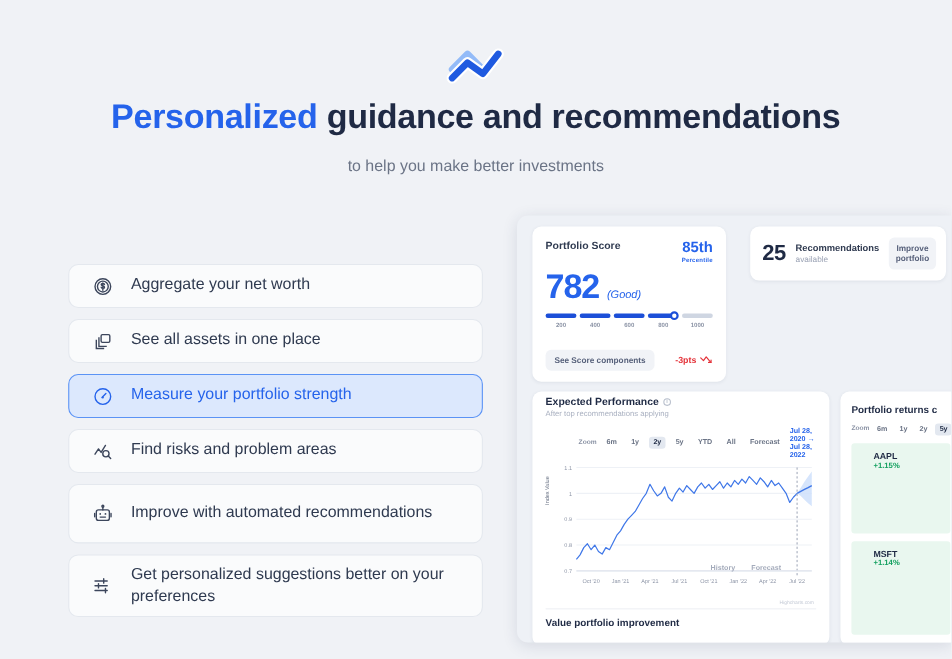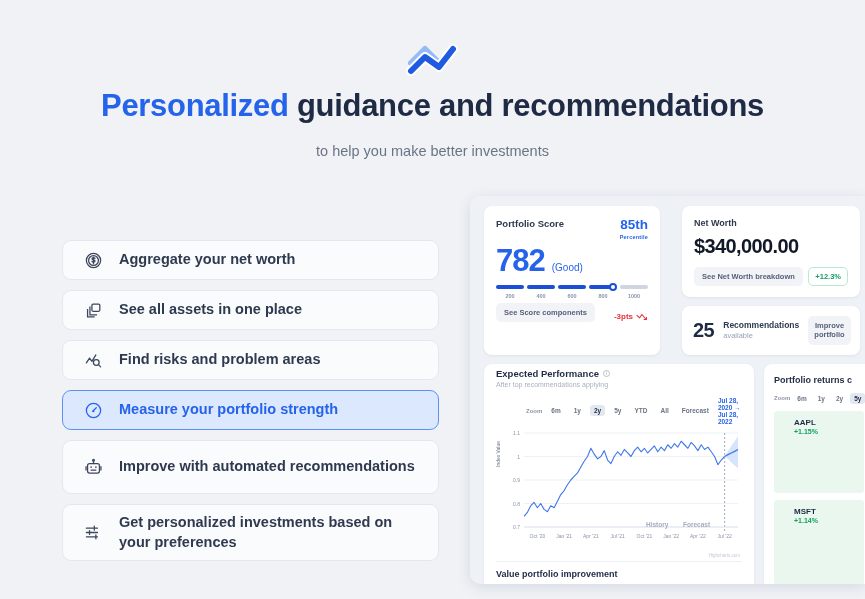--- a/index.html
+++ b/index.html
@@ -28,21 +28,21 @@
   
   .features { position: absolute; left: 62px; top: 240px; width: 377px; }
   .feature {
     display: flex; align-items: center; gap: 14px;
     background: #fafbfc; border: 1px solid #e4e8ee;
     border-radius: 9px; padding: 0 18px;
     min-height: 40px; margin-bottom: 10px;
   }
   .feature.two-line { min-height: 54px; padding-top: 8px; padding-bottom: 8px; }
   .feature .ficon { width: 24px; height: 24px; flex: 0 0 24px; display: flex; align-items: center; justify-content: center; color: #3c465c; }
-  .feature .flabel { font-size: 14.5px; font-weight: bold; color: #2f3a50; line-height: 1.35; }
+  .feature .flabel { font-size: 14.5px; font-weight: normal; color: #2f3a50; line-height: 1.35; }
   .feature.active { background: #dce8fd; border: 1.5px solid #5b93f5; }
   .feature.active .flabel { color: #2563eb; }
   .feature.active .ficon { color: #2563eb; }
 
   
   .dash {
     position: absolute; left: 470px; top: 196px;
     width: 395px; height: 388px;
     background: #eef1f6;
     border-radius: 10px 0 0 10px;
@@ -58,28 +58,28 @@
 
   
   .score-card { width: 176px; padding: 12px 12px 10px; }
   .score-head { display: flex; justify-content: space-between; align-items: flex-start; }
   .score-title { font-size: 9.5px; color: #2f3a50; font-weight: bold; }
   .pct-box { text-align: right; }
   .pct-num { font-size: 13.5px; font-weight: bold; color: #2563eb; line-height: 1; }
   .pct-lbl { font-size: 5.5px; font-weight: bold; color: #2563eb; letter-spacing: .2px; margin-top: 2px; }
   .score-num-row { display: flex; align-items: baseline; gap: 7px; margin-top: 5px; }
   .score-num { font-size: 31px; font-weight: bold; color: #2563eb; line-height: 1; letter-spacing: -1px; }
-  .score-good { font-size: 10px; color: #2563eb; }
+  .score-good { font-size: 10px; color: #2563eb; font-style: italic; }
   .bar-wrap { margin-top: 7px; position: relative; height: 9px; }
   .bar-seg { position: absolute; top: 2.5px; height: 3.5px; border-radius: 2px; background: #1c4fd8; }
   .bar-seg.off { background: #cfd6e2; }
   .bar-knob { position: absolute; top: 0px; left: 113px; width: 8px; height: 8px; border-radius: 50%; background: #fff; border: 2px solid #1c4fd8; }
   .bar-ticks { position: relative; height: 10px; margin-top: 1px; }
   .bar-ticks span { position: absolute; font-size: 5.5px; color: #8b93a5; transform: translateX(-50%); font-weight: bold; }
-  .score-foot { display: flex; justify-content: space-between; align-items: flex-end; }
+  .score-foot { display: flex; justify-content: space-between; align-items: center; margin-top: 15px; }
   .pill-btn {
     background: #f1f3f7; border-radius: 5px; border: none;
     font-size: 7.5px; color: #56607a; padding: 5px 8px; font-weight: bold;
     font-family: inherit;
   }
   .pts-badge { display: flex; align-items: center; gap: 3px; font-size: 8px; font-weight: bold; color: #e4333a; }
 
   
   .nw-col { display: flex; flex-direction: column; gap: 9px; width: 178px; }
   .nw-card { padding: 12px 12px 11px; }
@@ -158,40 +158,40 @@
       <span class="ficon">
         <svg width="19" height="19" viewBox="0 0 24 24" fill="none" stroke="currentColor" stroke-width="1.6">
           <rect x="10" y="4" width="10" height="9" rx="1.5"></rect>
           <path d="M7.5 7v10.5h9"></path>
             <path d="M4.5 10v10h9"></path>
         </svg>
       </span>
       <span class="flabel">See all assets in one place</span>
     </div>
 
+    <div class="feature active">
+      <span class="ficon">
+        <svg width="19" height="19" viewBox="0 0 24 24" fill="none" stroke="currentColor" stroke-width="1.6">
+          <circle cx="12" cy="12" r="9"></circle>
+          <path d="M15.5 8.5 11 13" stroke-linecap="round"></path>
+          <circle cx="12" cy="13" r="1.2" fill="currentColor" stroke="none"></circle>
+        </svg>
+      </span>
+      <span class="flabel">Measure your portfolio strength</span>
+    </div>
+
     <div class="feature">
       <span class="ficon">
         <svg width="19" height="19" viewBox="0 0 24 24" fill="none" stroke="currentColor" stroke-width="1.6">
           <polyline points="3,15 7,9 10,13 15,5" stroke-linecap="round" stroke-linejoin="round"></polyline>
           <circle cx="15.5" cy="14.5" r="3.6"></circle>
             <path d="M18.2 17.2 21 20" stroke-linecap="round"></path>
         </svg>
       </span>
       <span class="flabel">Find risks and problem areas</span>
-    </div>
-
-    <div class="feature active">
-      <span class="ficon">
-        <svg width="19" height="19" viewBox="0 0 24 24" fill="none" stroke="currentColor" stroke-width="1.6">
-          <circle cx="12" cy="12" r="9"></circle>
-          <path d="M15.5 8.5 11 13" stroke-linecap="round"></path>
-          <circle cx="12" cy="13" r="1.2" fill="currentColor" stroke="none"></circle>
-        </svg>
-      </span>
-      <span class="flabel">Measure your portfolio strength</span>
     </div>
 
     <div class="feature two-line">
       <span class="ficon">
         <svg width="19" height="19" viewBox="0 0 24 24" fill="none" stroke="currentColor" stroke-width="1.6">
           <rect x="4.5" y="7" width="15" height="12" rx="2.5"></rect>
           <path d="M12 3.5V7" stroke-linecap="round"></path>
             <circle cx="12" cy="2.8" r="1.1"></circle>
           <circle cx="9" cy="11.6" r="1.05" fill="currentColor" stroke="none"></circle>
           <circle cx="15" cy="11.6" r="1.05" fill="currentColor" stroke="none"></circle>
@@ -202,21 +202,21 @@
       <span class="flabel">Improve with automated recommendations</span>
     </div>
 
     <div class="feature two-line">
       <span class="ficon">
         <svg width="19" height="19" viewBox="0 0 24 24" fill="none" stroke="currentColor" stroke-width="1.6">
           <path d="M3 6.5h14M3 12h14M3 17.5h14" stroke-linecap="round"></path>
           <path d="M13 4v5M7 9.5v5M15 15v5" stroke-linecap="round"></path>
         </svg>
       </span>
-      <span class="flabel">Get personalized investments based on your preferences</span>
+      <span class="flabel">Get personalized suggestions better on your preferences</span>
     </div>
   </div>
 
   <div class="dash">
 
     <div class="dash-row">
 
       <div class="card score-card">
         <div class="score-head">
           <div class="score-title">Portfolio Score</div>
@@ -250,28 +250,20 @@
             <span>-3pts</span>
             <svg width="12" height="10" viewBox="0 0 14 12" fill="none" stroke="#e4333a" stroke-width="1.3">
               <polyline points="1,4 4,7 7,3 12,9" stroke-linecap="round" stroke-linejoin="round"></polyline>
               <path d="M9.5 9h2.8V6.3" stroke-linecap="round"></path>
             </svg>
           </div>
         </div>
       </div>
 
       <div class="nw-col">
-        <div class="card nw-card">
-          <div class="nw-title">Net Worth</div>
-          <div class="nw-amount">$340,000.00</div>
-          <div class="nw-foot">
-            <button class="pill-btn">See Net Worth breakdown</button>
-            <div class="green-badge">+12.3%</div>
-          </div>
-        </div>
 
         <div class="card rec-card">
           <div class="rec-num">25</div>
           <div class="rec-txt">
             <div class="rec-main">Recommendations</div>
             <div class="rec-sub">available</div>
           </div>
           <button class="rec-btn">Improve portfolio</button>
         </div>
       </div>

